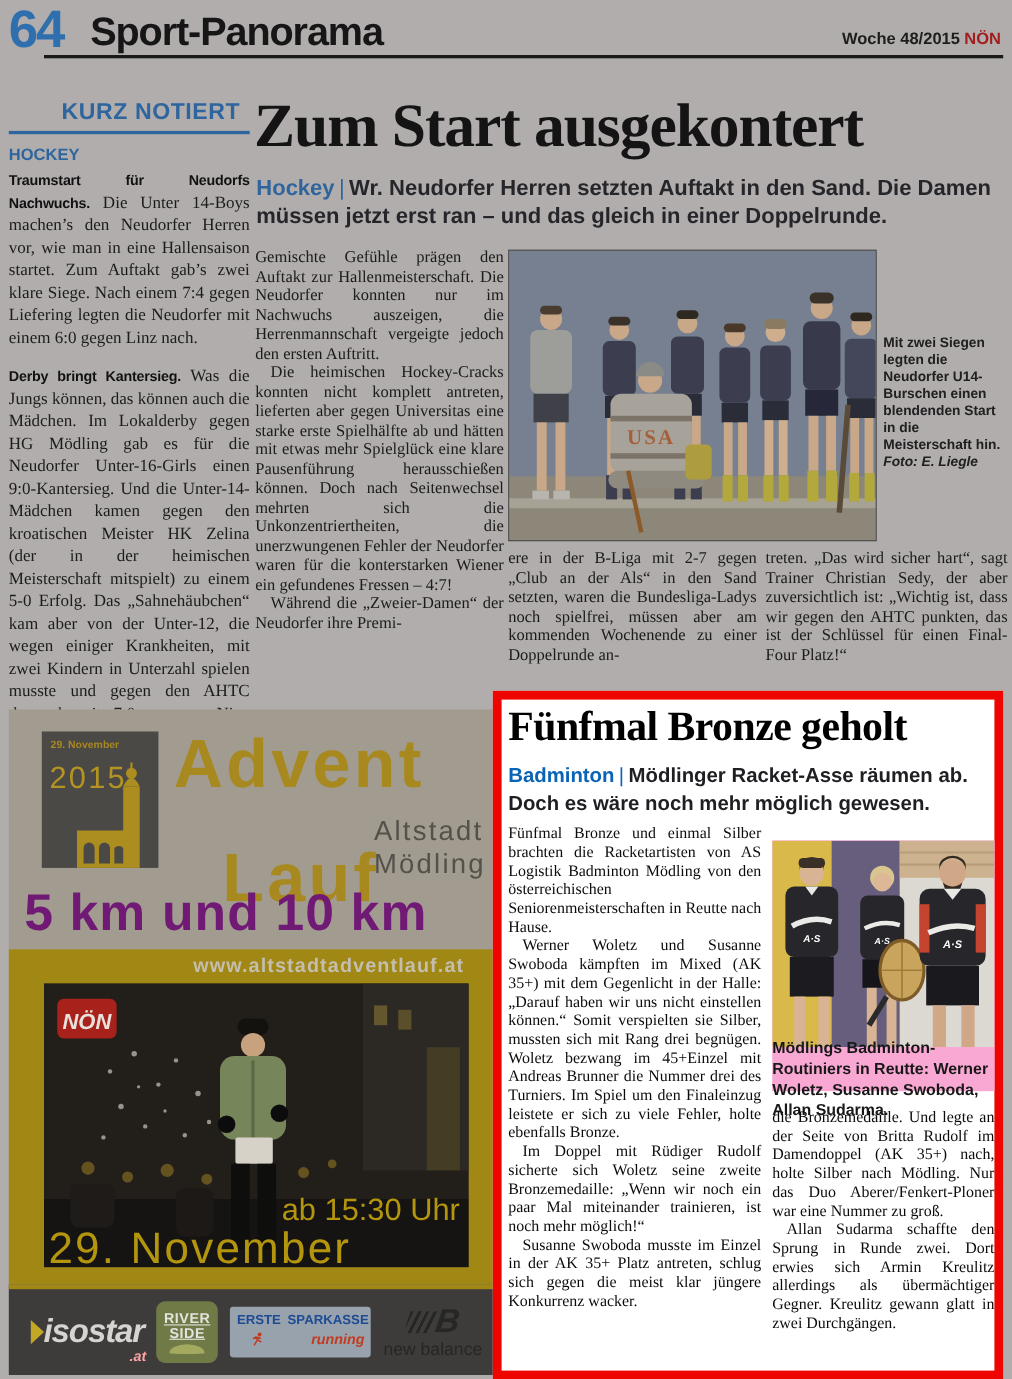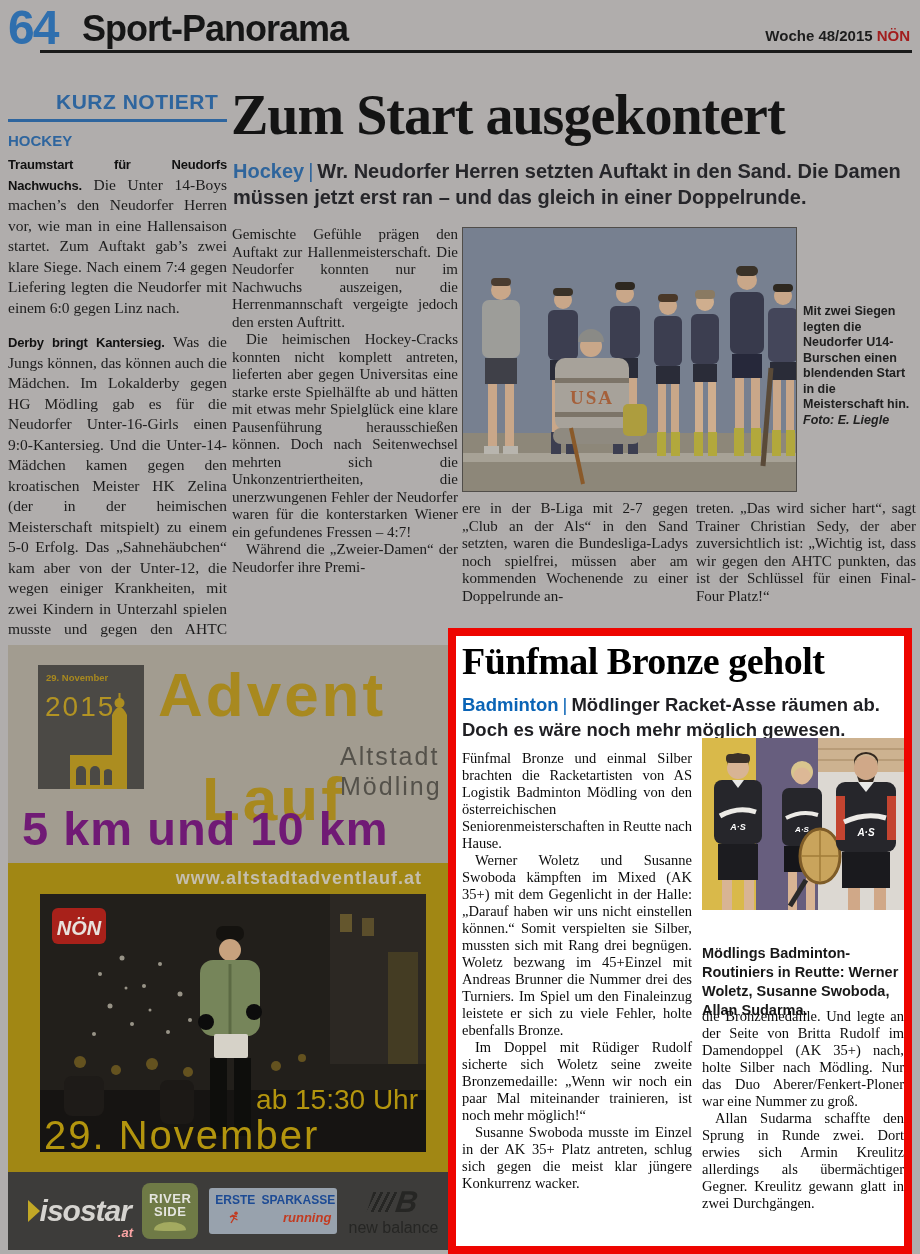--- a/index.html
+++ b/index.html
@@ -71,21 +71,21 @@
   .ad-sponsors{position:absolute;left:0;top:523px;width:450px;height:82px;background:#3d3c3a;
                border-top:4px solid #a18714;display:flex;align-items:center;justify-content:space-around;
                padding:0 14px;box-sizing:border-box;}
   .sp-isostar{position:relative;display:flex;align-items:flex-start;}
   .sp-iso-wedge{width:0;height:0;border-top:11px solid transparent;border-bottom:11px solid transparent;
                 border-left:12px solid #c2a826;margin-top:6px;}
   .sp-iso-text{font:italic 900 30px "Liberation Sans",sans-serif;color:#d6d4d0;letter-spacing:-1px;}
   .sp-iso-at{position:absolute;right:-2px;bottom:-12px;font:italic 700 13px "Liberation Sans",sans-serif;color:#fca5a5;}
   .sp-river{width:56px;height:56px;background:#6f7a46;border-radius:8px;display:flex;flex-direction:column;
             align-items:center;justify-content:center;}
-  .sp-river span{font:800 13px/13px "Liberation Sans",sans-serif;color:#e4e4de;letter-spacing:.5px;}
+  .sp-river span{font:800 13px/13px "Liberation Sans",sans-serif;color:#e4e4de;letter-spacing:.5px;text-decoration:underline;}
   .sp-river-leaf{width:32px;height:9px;background:#a3aa60;border-radius:50% 50% 50% 50%/90% 90% 10% 10%;margin-top:4px;}
   .sp-erste{width:128px;height:46px;background:#98a2ad;border-radius:3px;padding:5px 6px;box-sizing:border-box;}
   .sp-erste-row{display:flex;align-items:flex-end;gap:3px;}
   .sp-erste-row b{font:800 12px "Liberation Sans",sans-serif;color:#1d4b94;}
   .sp-sq{width:9px;height:9px;background:#b5281e;display:inline-block;}
   .sp-run-row{display:flex;align-items:center;justify-content:flex-end;gap:2px;margin-top:3px;}
   .sp-run-row i{font:italic 800 13px "Liberation Sans",sans-serif;color:#c23a20;margin-left:40px;}
   .sp-nb{display:flex;flex-direction:column;align-items:center;}
   .sp-nb-mark{display:flex;align-items:center;}
   .sp-nb-n{width:24px;height:20px;background:repeating-linear-gradient(100deg,#262624 0 3px,transparent 3px 7px);
@@ -98,21 +98,21 @@
           background:#ffffff;box-sizing:border-box;}
   .b-headline{position:absolute;left:6px;top:2px;width:440px;
               font:700 38px/46px "Liberation Serif",serif;color:#000;letter-spacing:-.5px;}
   .b-standfirst{position:absolute;left:6px;top:56px;width:440px;
                 font:700 18.5px/25px "Liberation Sans",sans-serif;color:#1f1f23;}
   .b-kicker{color:#0a64b6;}
   .b-serif{font:14.5px/17px "Liberation Serif",serif;color:#0b0b0b;text-align:justify;}
   .b-serif p{margin:0;}
   .b-serif p.ind{text-indent:13px;}
   #b-col1{position:absolute;left:6px;top:114px;width:230px;}
-  #b-photo{position:absolute;left:246px;top:102px;width:202px;height:172px;background:#0ea5e9;overflow:hidden;}
+  #b-photo{position:absolute;left:246px;top:128px;width:202px;height:228px;background:#f9a8d4;overflow:hidden;}
   #b-caption{position:absolute;left:246px;top:308px;width:202px;
              font:700 14.5px/19px "Liberation Sans",sans-serif;color:#181818;}
   #b-col2{position:absolute;left:246px;top:372px;width:202px;}
 </style>
 </head>
 <body>
 
 <div id="page">
 
   <div>

